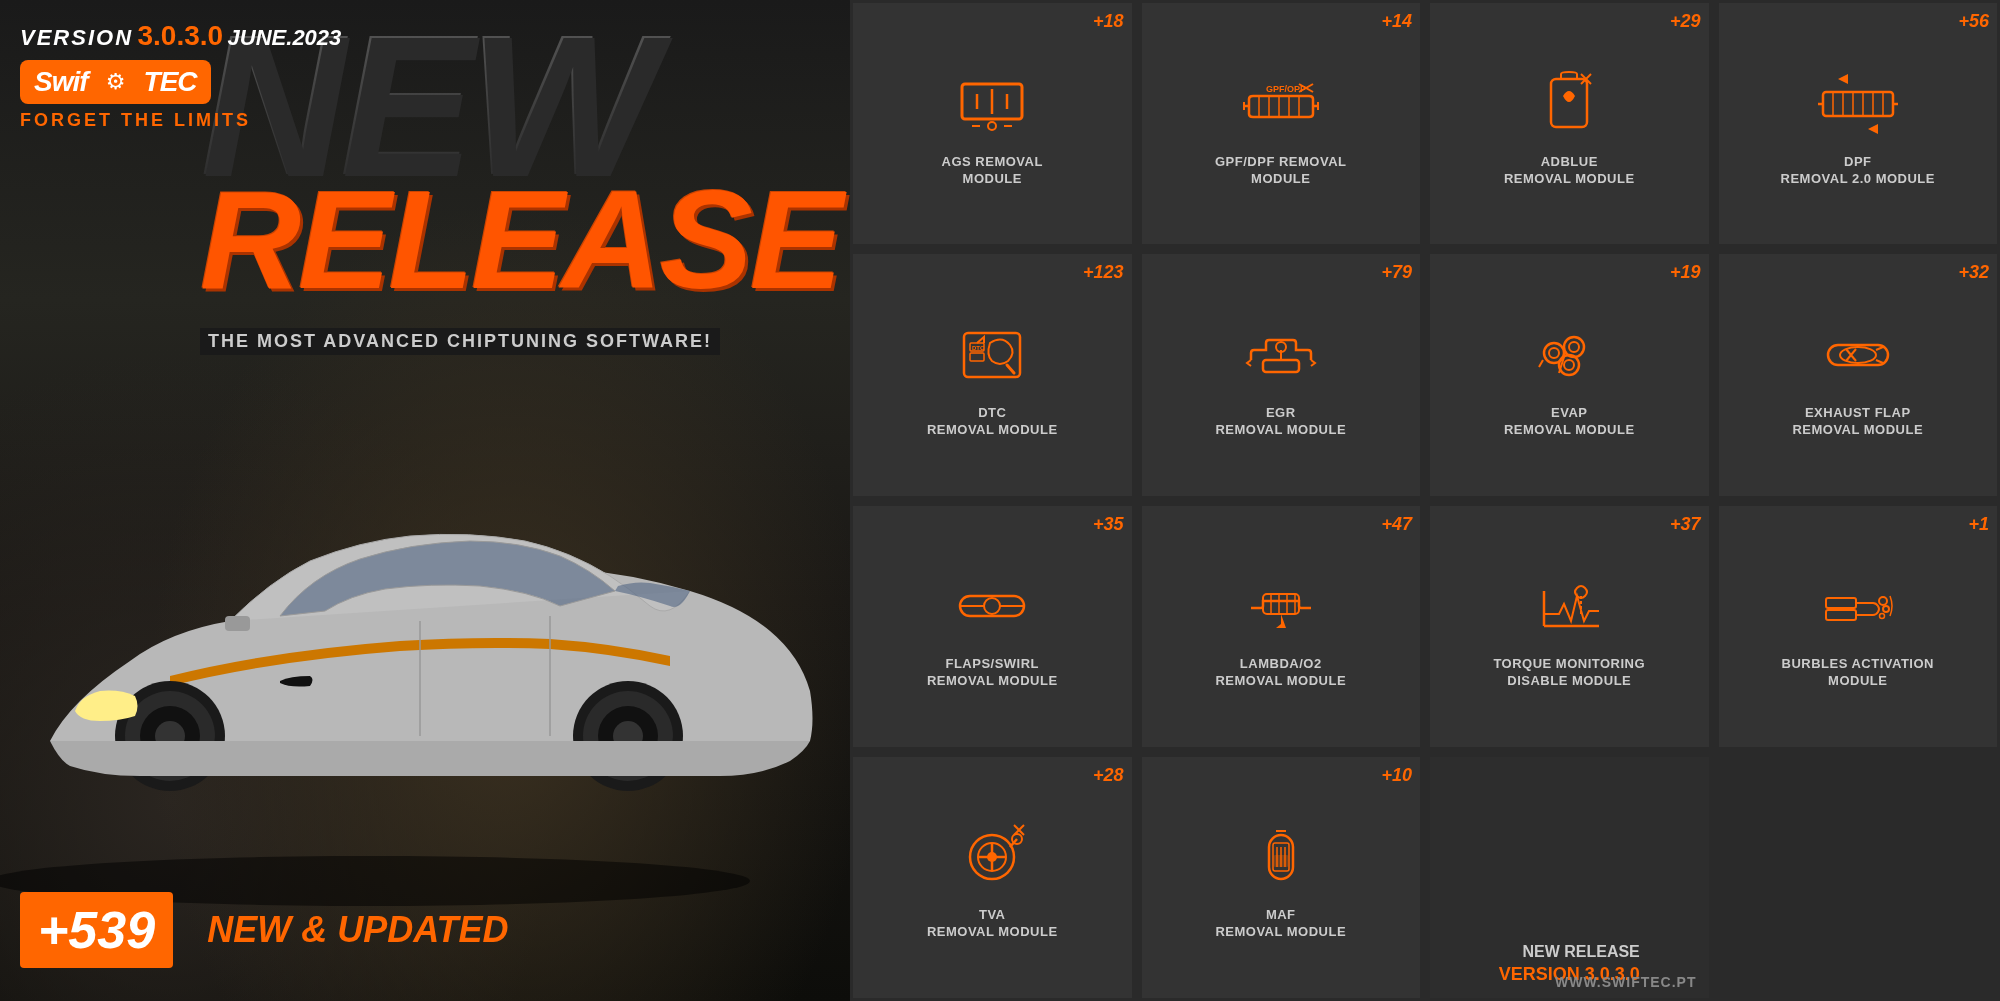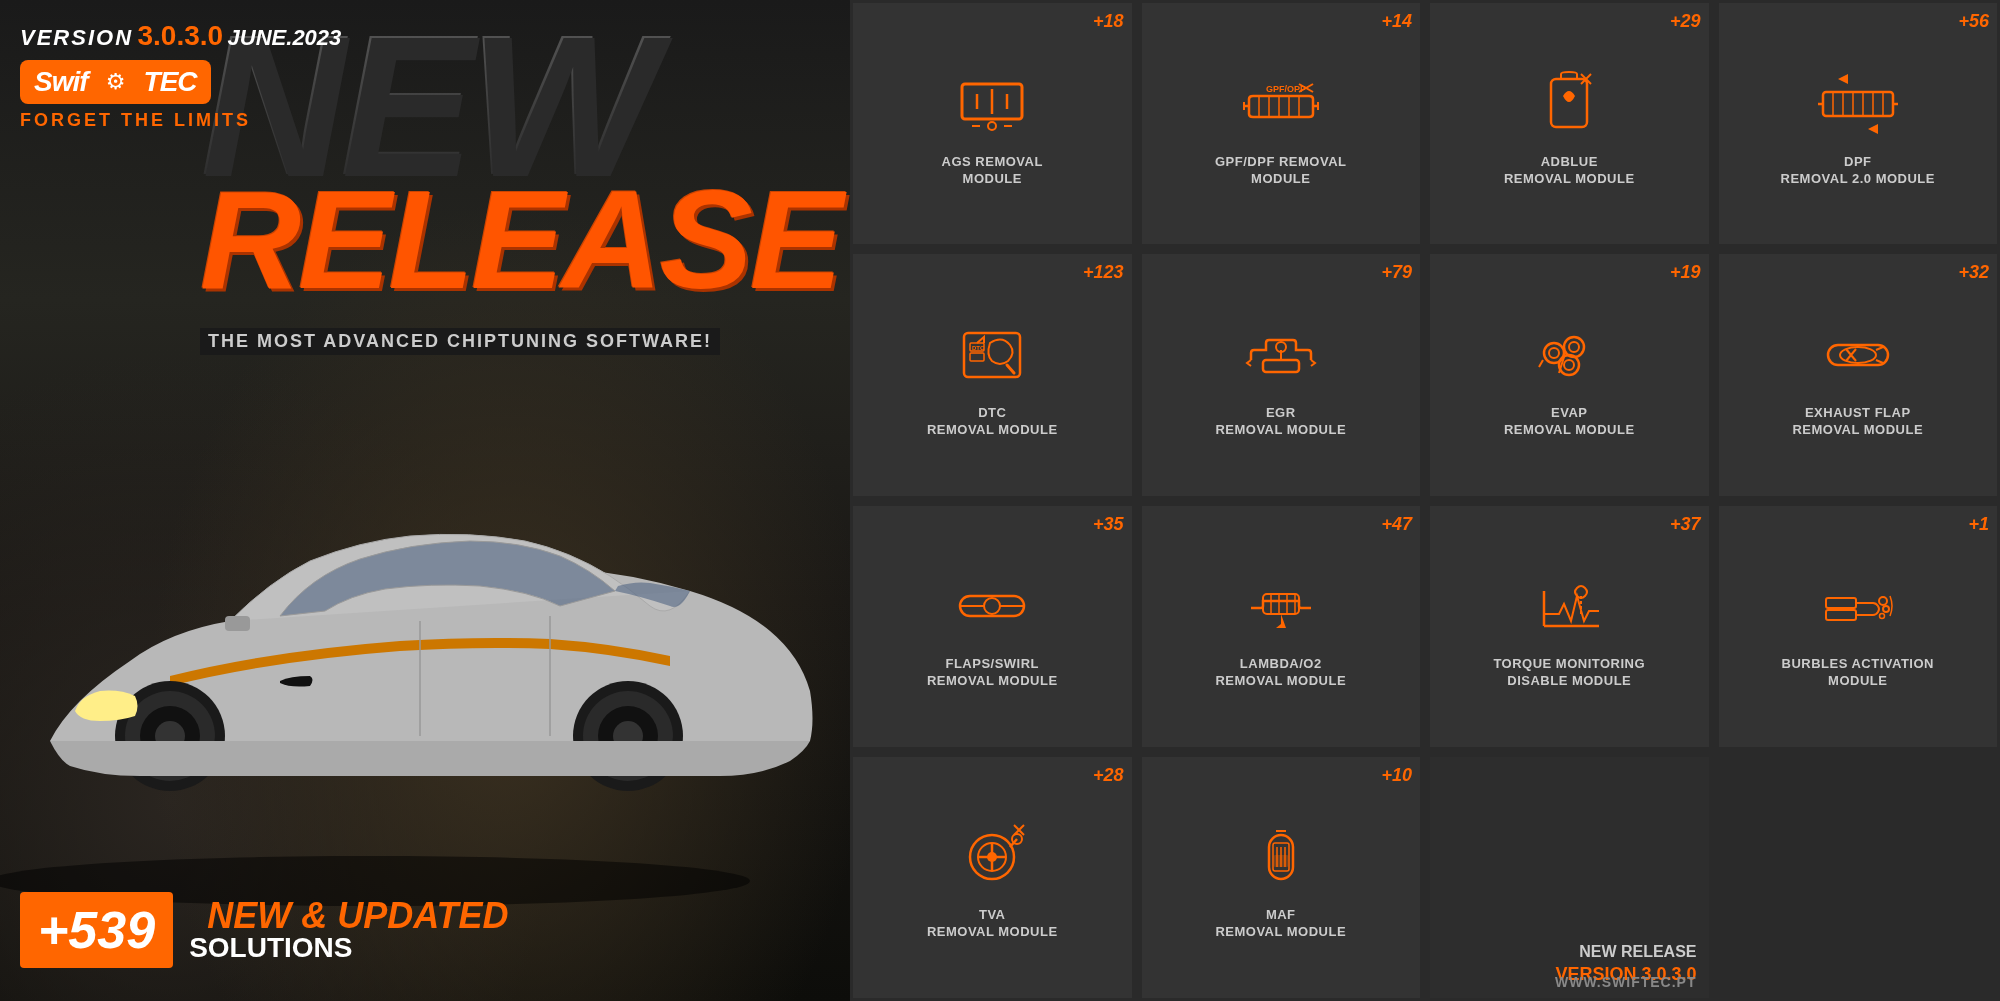--- a/index.html
+++ b/index.html
@@ -228,21 +228,20 @@
       align-items: center;
       justify-content: center;
       padding: 12px 8px 8px;
       cursor: pointer;
       transition: background 0.2s;
     }
 
     .module-cell.special {
       background: #2d2d2d;
       justify-content: flex-end;
-      align-items: flex-end;
       padding: 12px;
     }
 
     .badge {
       position: absolute;
       top: 8px;
       right: 8px;
       color: #ff6600;
       font-size: 18px;
       font-weight: 900;
@@ -387,21 +386,20 @@
       </div>
     </div>
 
     <div class="bottom-counter">
       <div style="display:flex;align-items:center;gap:16px;">
         <div class="counter-box">
           <span class="counter-number">+539</span>
         </div>
         <div>
           <div class="counter-label">NEW &amp; UPDATED</div>
-          <div class="counter-label-sub">SOLUTIONS</div>
         </div>
       </div>
     </div>
   </div>
 
   <div class="right-panel">
 
     <div class="module-cell">
       <span class="badge">+18</span>
       <div class="module-icon">

